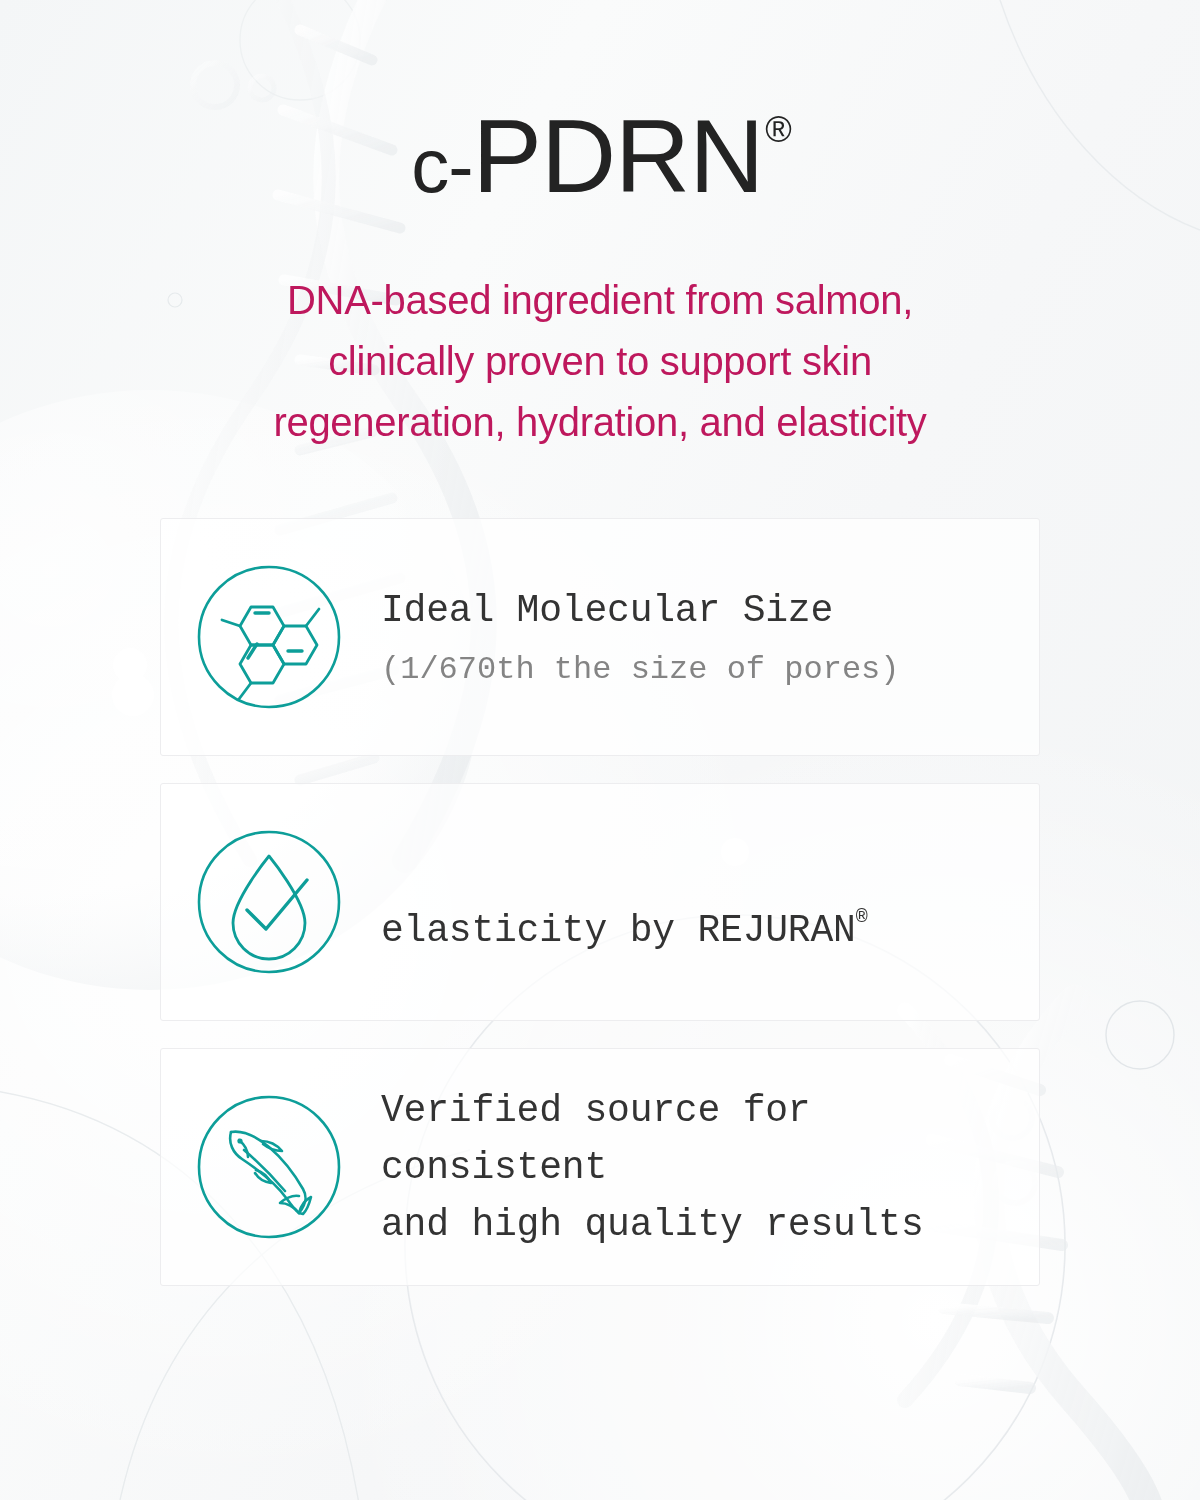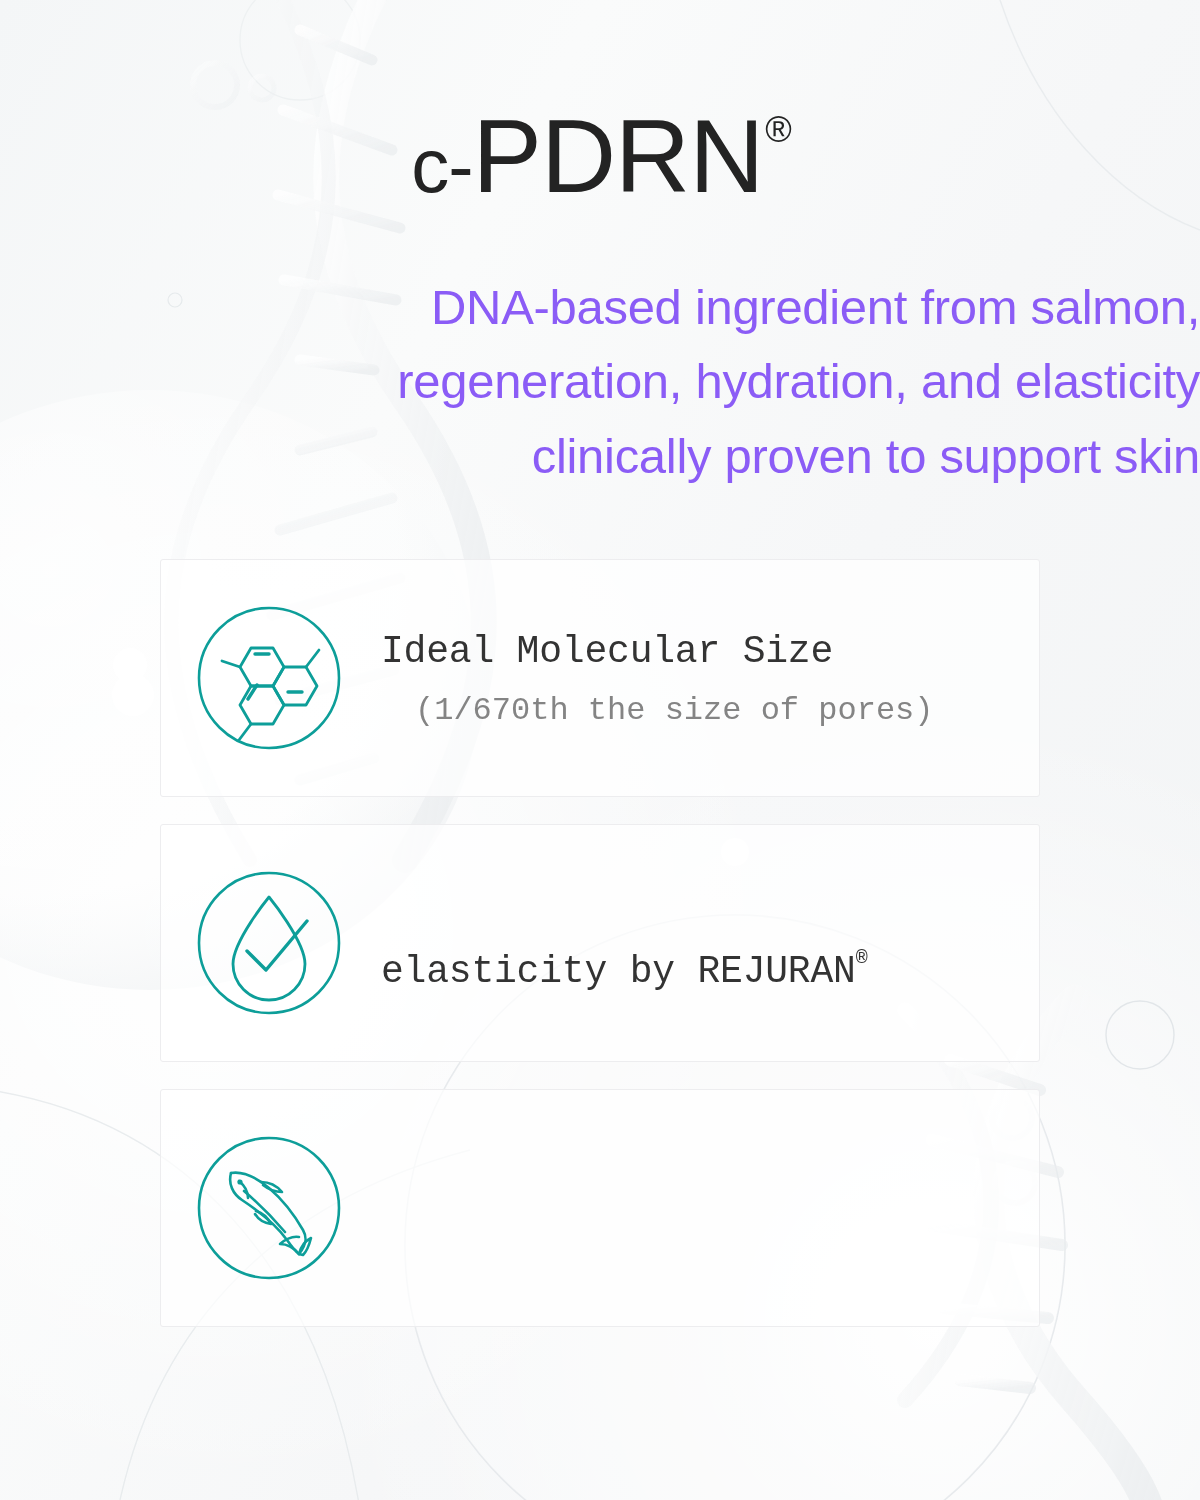--- a/index.html
+++ b/index.html
@@ -45,26 +45,25 @@
   #brand-title .reg {
     font-size:36px;
     vertical-align:super;
     position:relative;
     top:-14px;
     left:2px;
   }
 
   #subtitle {
     margin-top:62px;
-    color:#8b5cf6;
-    font-size:49px;
+    color:#be185d;
+    font-size:40px;
     font-weight:400;
     line-height:1.52;
     letter-spacing:-0.3px;
-    text-align:right;
   }
   #subtitle span { display:block; }
 
   
   #cards {
     position:relative; z-index:2;
     margin:0 auto;
     width:880px;
     padding-top:66px;
     display:flex;
@@ -103,21 +102,20 @@
     vertical-align:super;
     position:relative;
     top:-6px;
   }
   .card-sub {
     margin-top:8px;
     color:#848484;
     font-size:32px;
     line-height:1.45;
     font-weight:400;
-    margin-left:34px;
   }
 </style>
 </head>
 <body>
 
 <div id="bg-art">
   <svg viewBox="0 0 1200 1500" xmlns="http://www.w3.org/2000/svg" aria-hidden="true">
     <defs>
       <linearGradient id="helixG" x1="0" y1="0" x2="1" y2="1">
         <stop offset="0%" stop-color="#ffffff" stop-opacity="0.98"></stop>
@@ -184,22 +182,22 @@
   </svg>
 </div>
 
 <header id="header">
   <h1 id="brand-title">
     <span class="lead-c">c</span><span class="lead-c">-</span><span>PDRN</span><span class="reg">®</span>
   </h1>
 
   <p id="subtitle">
     <span>DNA-based ingredient from salmon,</span>
+    <span>clinically proven to support skin</span>
     <span>regeneration, hydration, and elasticity</span>
-    <span>clinically proven to support skin</span>
   </p>
 </header>
 
 <section id="cards">
 
   <article class="feature-card">
     <div class="card-icon">
       <svg width="148" height="148" viewBox="0 0 148 148" xmlns="http://www.w3.org/2000/svg">
         <circle cx="74" cy="74" r="70" fill="none" stroke="#0D9E99" stroke-width="2.6"></circle>
         <g fill="none" stroke="#0D9E99" stroke-width="2.8" stroke-linecap="round" stroke-linejoin="round">
@@ -265,15 +263,21 @@
           <path d="M49 57 C 62 68, 78 84, 90 98"></path>
 
           <path d="M66 48 C 74 48, 82 52, 87 58 C 80 58, 73 55, 68 51"></path>
 
           <path d="M61 77 C 68 79, 73 84, 76 90 C 69 89, 63 85, 60 80"></path>
 
           <circle cx="45" cy="48" r="2.6" fill="#0D9E99" stroke="none"></circle>
         </g>
       </svg>
     </div>
+    <div class="card-text">
+      <h2 class="card-title">
+        <span>Verified source for consistent</span><br>
+        <span>and high quality results</span>
+      </h2>
+    </div>
   </article>
 
 </section>
 
 </body></html>

